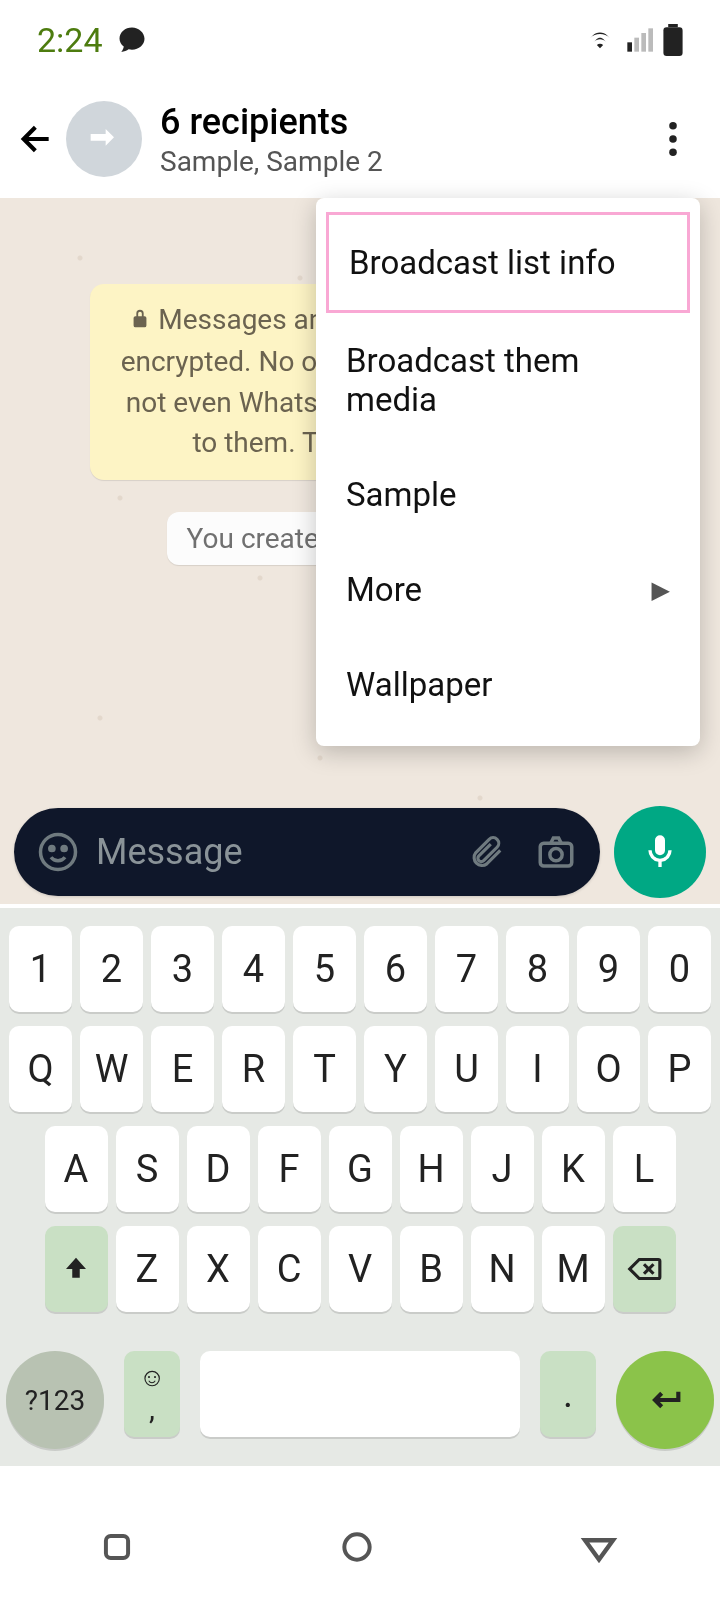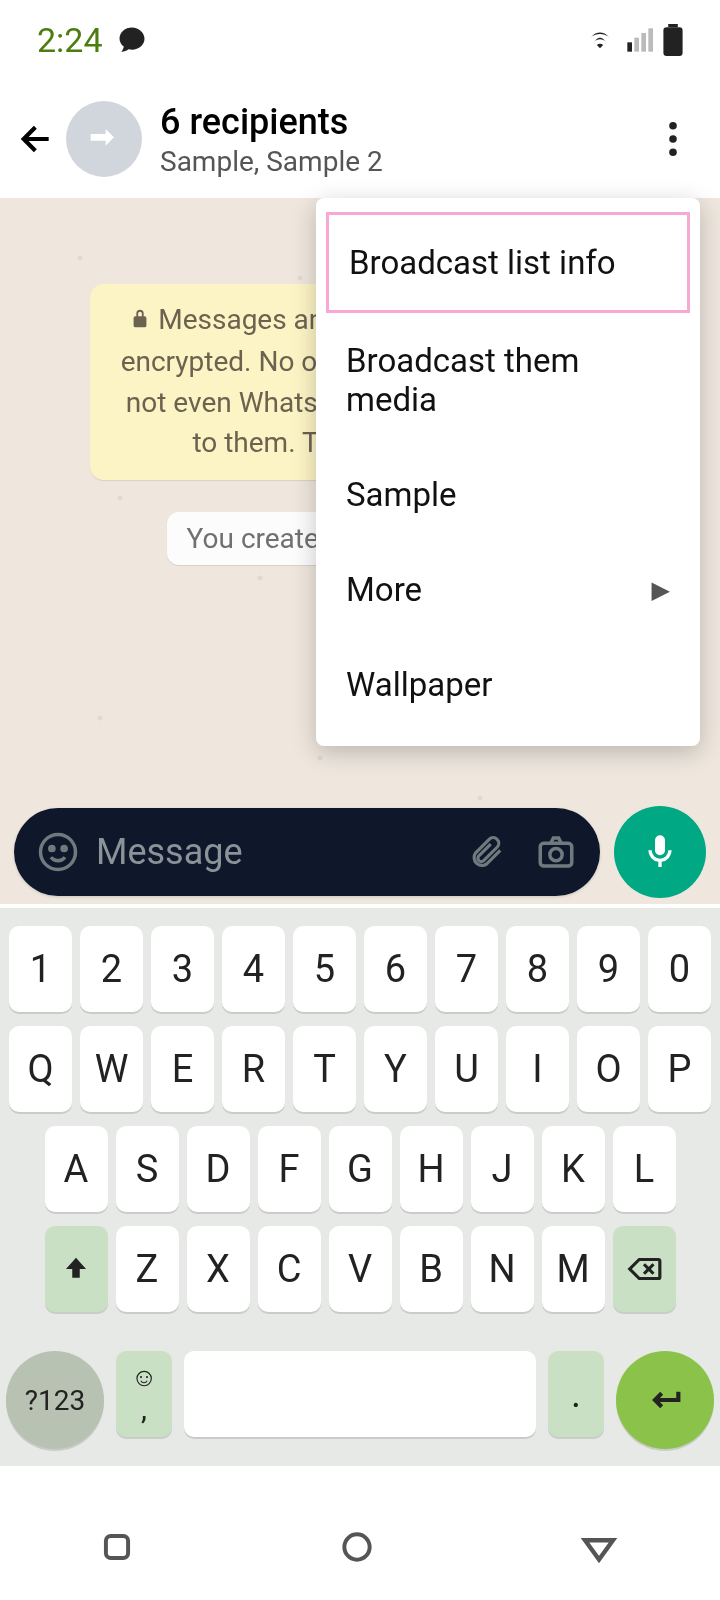--- a/index.html
+++ b/index.html
@@ -54,21 +54,21 @@
   .mic-btn { width:92px; height:92px; border-radius:50%; background:#00a884; display:flex; align-items:center; justify-content:center; color:#fff; }
 
   
   .keyboard { position:absolute; top:908px; left:0; right:0; height:558px; background:#e6e9e5; padding:18px 6px 8px; }
   .krow { display:flex; gap:8px; margin-bottom:14px; justify-content:center; }
   .key { background:#fff; border-radius:10px; height:86px; display:flex; align-items:center; justify-content:center; font-size:38px; color:#222; box-shadow:0 2px 0 rgba(0,0,0,.12); }
   .krow.nums .key, .krow.r1 .key { width:63px; }
   .krow.r2 .key { width:63px; }
   .krow.r3 .key { width:63px; }
   .key.shift, .key.bksp { width:92px; background:#c9e0c4; }
-  .krow.bottom { gap:12px;margin-top:39px; }
+  .krow.bottom { gap:20px;margin-top:39px; }
   .key.sym { width:98px; height:98px; border-radius:50%; background:#b8c2b2; font-size:28px; }
   .key.emoji { width:56px; background:#c9e0c4; font-size:26px; flex-direction:column; line-height:1.1; }
   .key.space { flex:1; background:#fff; }
   .key.period { width:56px; background:#c9e0c4; }
   .key.enter { width:98px; height:98px; border-radius:50%; background:#8bc34a; color:#222; font-size:40px; }
 
   
   .navbar { position:absolute; bottom:0; left:0; right:0; height:100px; display:flex; align-items:center; justify-content:space-around; }
   .nav-icon { width:44px; height:44px; color:#555; }
 

